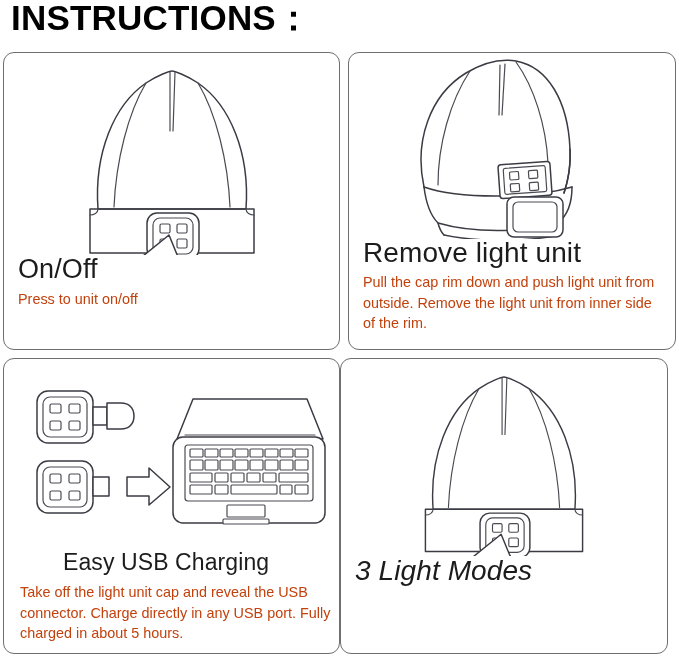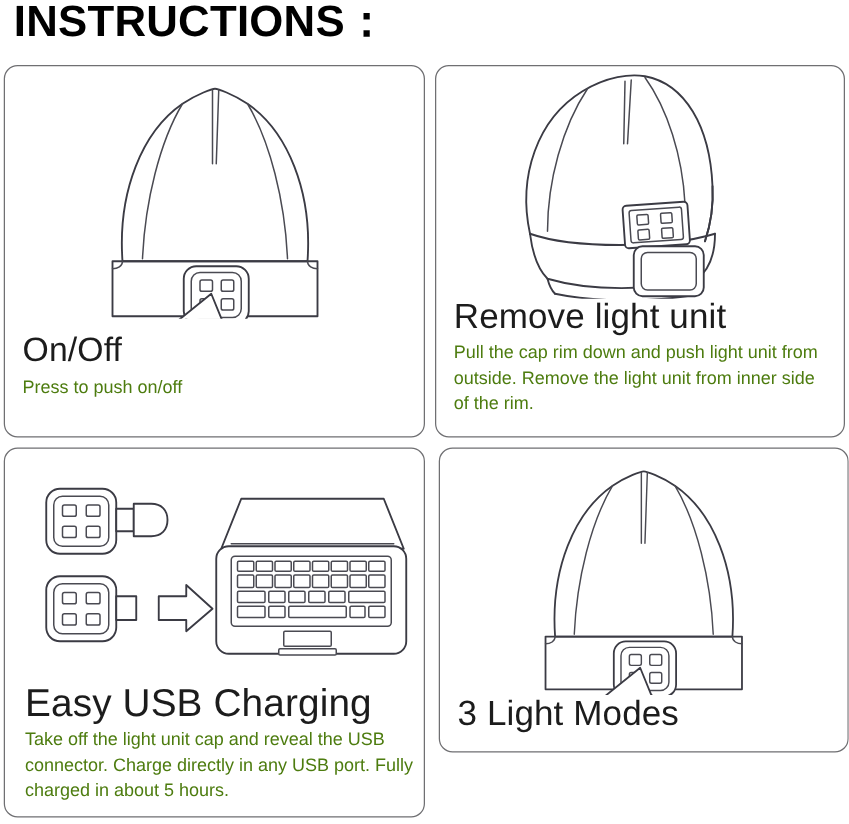--- a/index.html
+++ b/index.html
@@ -40,21 +40,21 @@
     position: absolute;
     box-sizing: border-box;
     border: 1.3px solid #6f6f72;
     border-radius: 11px;
     background: #ffffff;
     overflow: hidden;
   }
   #panel-1 { left: 3px;   top: 52px;  width: 337px; height: 298px; }
   #panel-2 { left: 348px; top: 52px;  width: 328px; height: 298px; }
   #panel-3 { left: 3px;   top: 358px; width: 337px; height: 296px; }
-  #panel-4 { left: 351px; top: 358px; width: 328px; height: 244px; }
+  #panel-4 { left: 340px; top: 358px; width: 328px; height: 296px; font-style: italic; }
 
   .art {
     position: absolute;
     left: 0;
     right: 0;
   }
   .caption {
     position: absolute;
     left: 14px;
     right: 12px;
@@ -63,31 +63,31 @@
     font-size: 27px;
     font-weight: 400;
     color: #1c1c1c;
     line-height: 33px;
     letter-spacing: 0.1px;
     white-space: nowrap;
   }
   .caption-body {
     font-size: 14.4px;
     font-weight: 400;
-    color: #4d7c0f;
+    color: #c2410c;
     line-height: 20.5px;
     margin-top: 3px;
   }
 
   
-  #panel-1 .caption { top: 200px; margin-top: 11px; }
+  #panel-1 .caption { top: 200px; }
   #panel-2 .caption { top: 183px; }
   #panel-2 .caption-heading { font-size: 28px; }
   #panel-3 .caption { top: 187px; left: 16px; right: 8px; }
-  #panel-3 .caption-heading { font-size: 31px; }
+  #panel-3 .caption-heading { font-size: 23px; margin-left: 43px; }
   #panel-4 .caption { top: 195px; }
   #panel-4 .caption-heading { font-size: 28px; }
 
   #panel-1 .art { top: 4px; height: 198px; }
   #panel-2 .art { top: 0px;  height: 186px; }
   #panel-3 .art { top: 18px; height: 170px; }
   #panel-4 .art { top: 2px;  height: 195px; }
 
   svg { display: block; margin: 0 auto; }
   .ln {
@@ -144,21 +144,21 @@
                                   C96 254 106 248 112 240
                                   L127 218 C131 212 130 205 126 200 Z"></path>
         <path class="ln-thin" d="M112 240 C118 243 124 241 126 236 C128 231 125 226 120 225"></path>
         <path class="ln-thin" d="M108 249 C114 252 120 250 122 245 C124 240 121 236 116 235"></path>
         <path class="ln-thin" d="M100 255 C106 257 112 255 113 251"></path>
       </svg>
     </div>
 
     <div class="caption">
       <div class="caption-heading">On/Off</div>
-      <div class="caption-body">Press to push on/off</div>
+      <div class="caption-body">Press to unit on/off</div>
     </div>
   </div>
 
   <div class="panel" id="panel-2">
 
     <div class="art">
       <svg width="260" height="186" viewBox="0 0 260 186" aria-hidden="true">
 
         <path class="ln" d="M42 134 C32 88 48 42 84 20 C104 8 122 6 134 8
                             C166 14 186 48 188 96 C189 114 186 128 182 140"></path>

